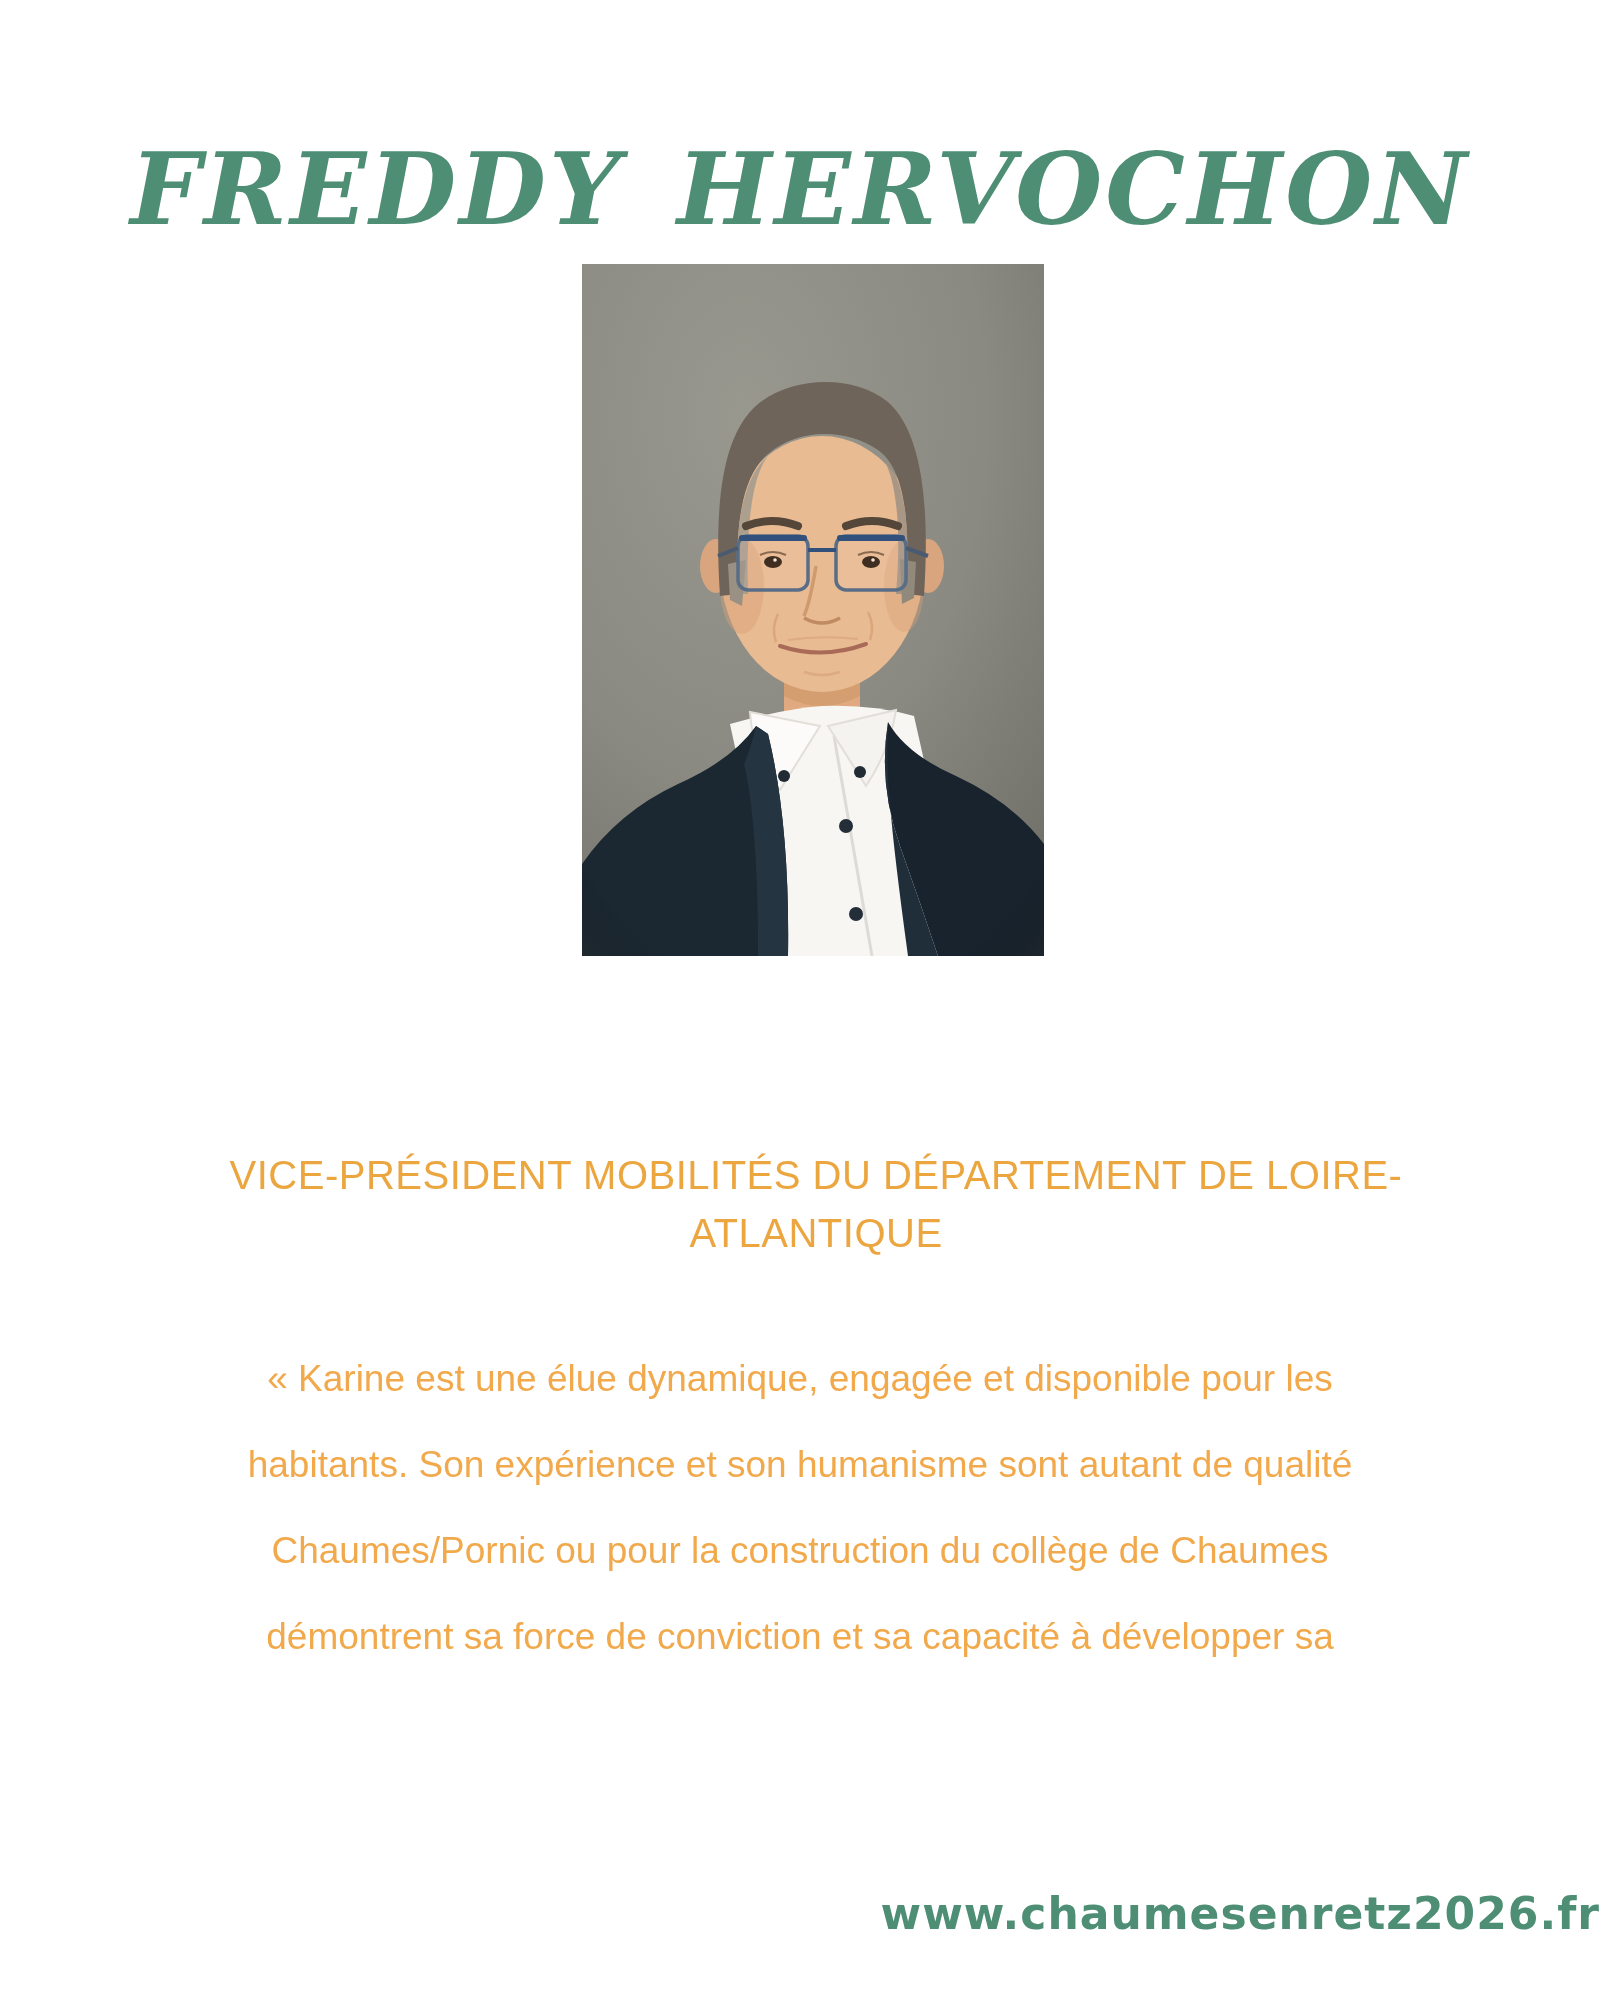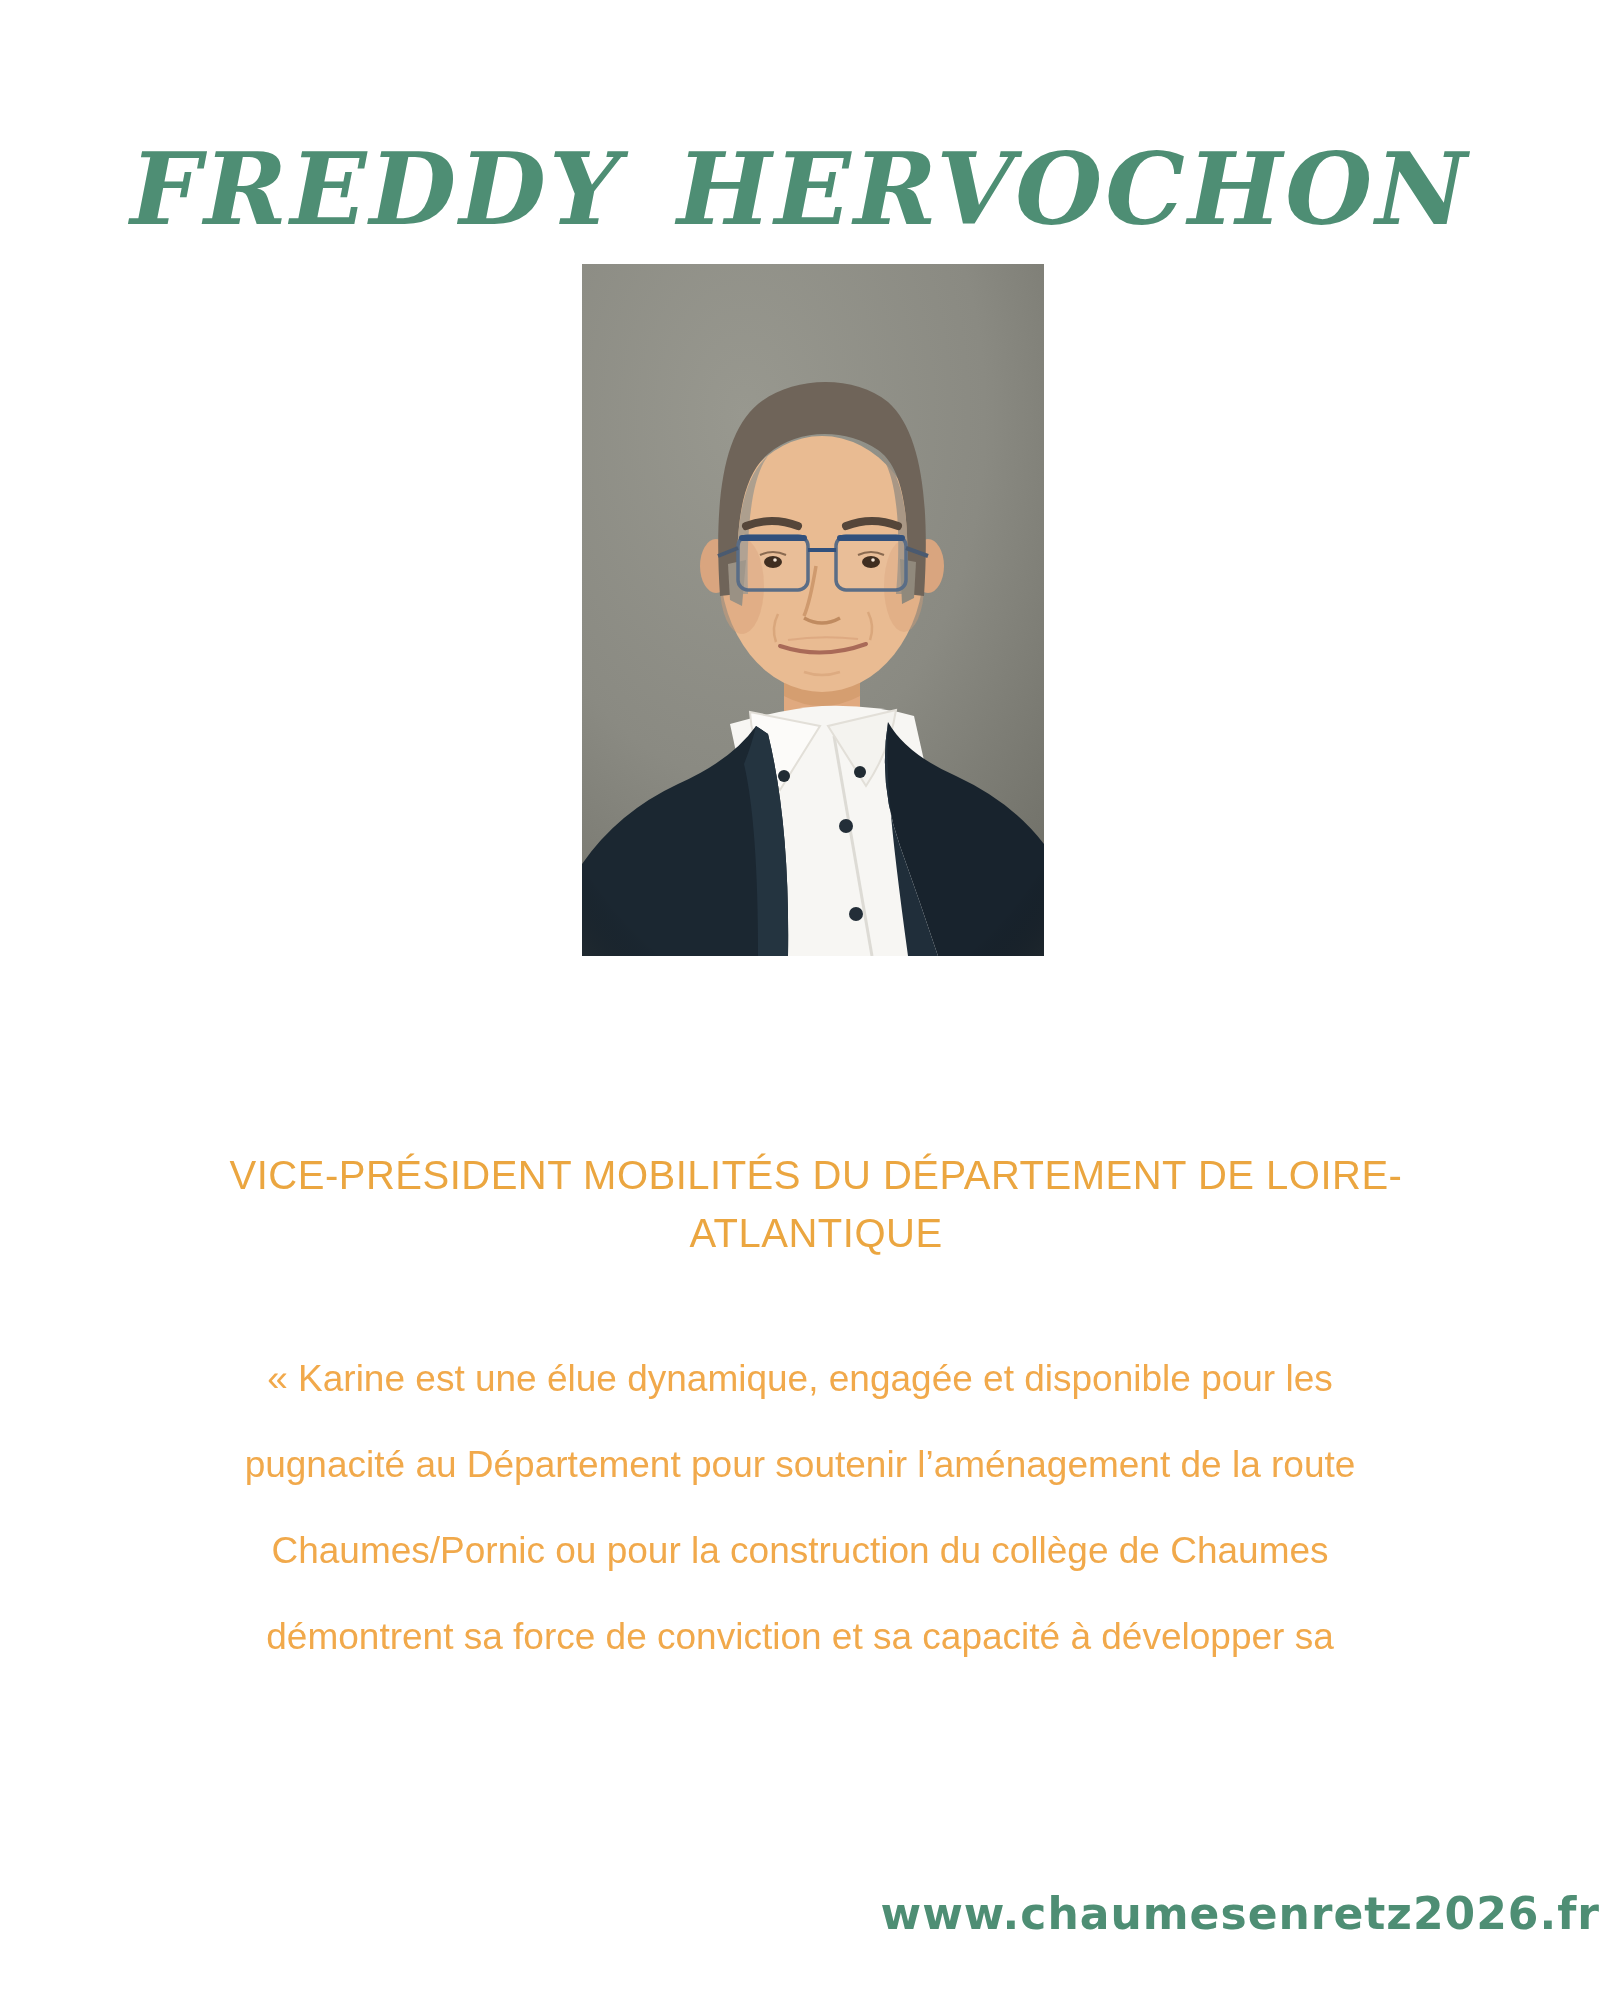--- a/index.html
+++ b/index.html
@@ -163,20 +163,20 @@
     </svg>
   </div>
 
   <div class="role">
     <div>VICE-PRÉSIDENT MOBILITÉS DU DÉPARTEMENT DE LOIRE-</div>
     <div>ATLANTIQUE</div>
   </div>
 
   <div class="quote">
     <div>« Karine est une élue dynamique, engagée et disponible pour les</div>
-    <div>pugnacité au Département pour soutenir l’aménagement de la route</div>
+    <div>habitants. Son expérience et son humanisme sont autant de qualité</div>
     <div>Chaumes/Pornic ou pour la construction du collège de Chaumes</div>
     <div>démontrent sa force de conviction et sa capacité à développer sa</div>
   </div>
 
   <div class="url">www.chaumesenretz2026.fr</div>
 
 </div>
 
 </body></html>

